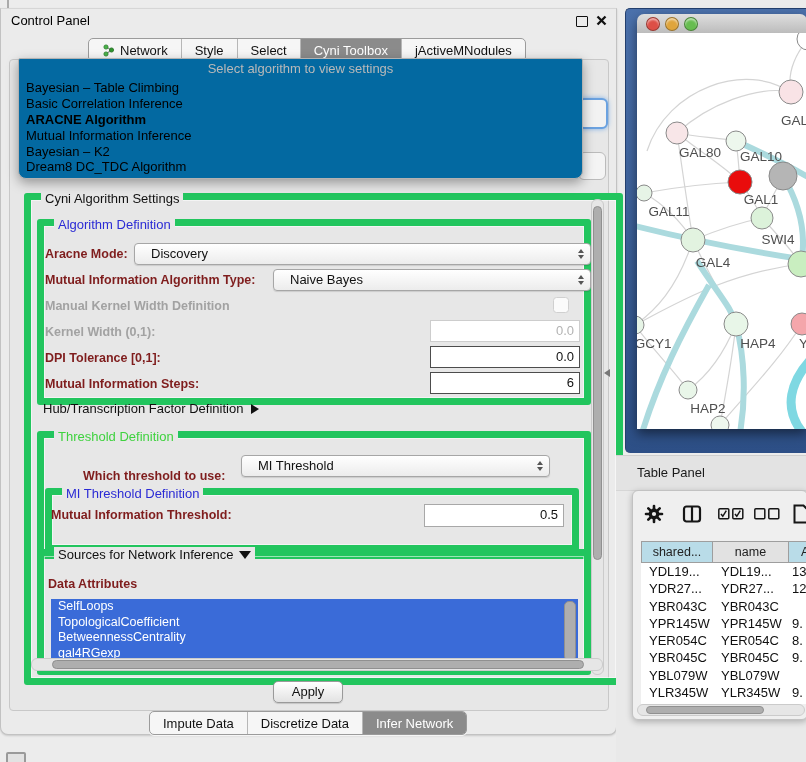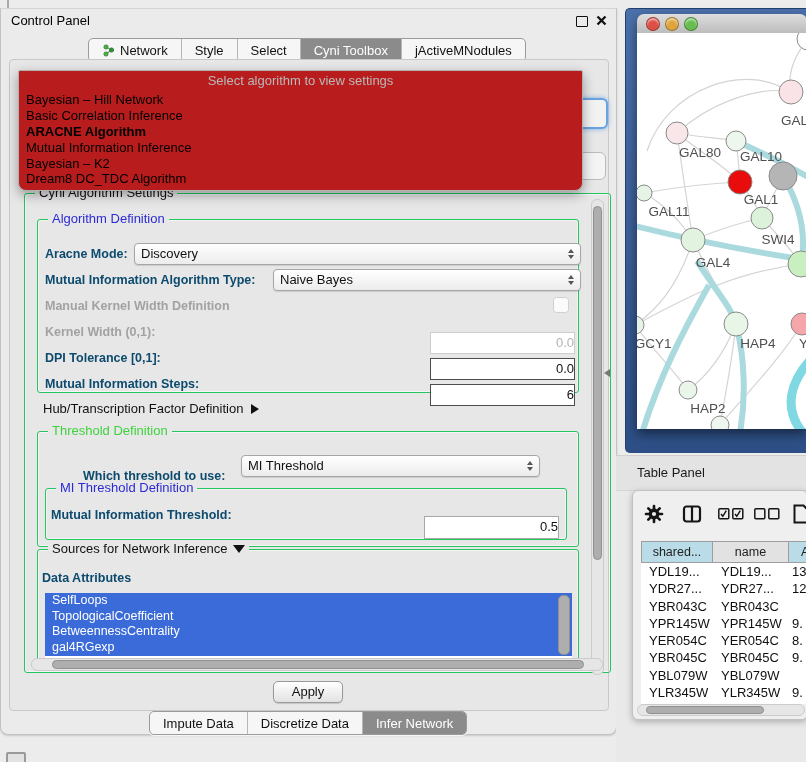--- a/index.html
+++ b/index.html
@@ -23,44 +23,44 @@
   .seg .ticon{margin-right:5px;display:inline-flex;}
   
   #content-panel{left:8px;top:50px;width:598px;height:650px;background:#e7e7e7;
     border:1px solid #c8c8c8;border-radius:4px;}
   
   .frag-combo{left:577px;top:89px;width:26px;height:27px;border:2px solid #6ba2e0;
     border-radius:6px;background:#f2f2f2;box-shadow:0 0 5px #7db0e8;}
   .frag-box{left:577px;top:143px;width:26px;height:26px;border:1px solid #bbb;
     border-radius:6px;background:#f4f4f4;}
   
-  #algo-popup{left:17px;top:49px;width:563px;height:119px;background:#b91c1c;
+  #algo-popup{left:17px;top:49px;width:563px;height:119px;background:#0369a1;
     border:1px solid #b2b2b2;border-radius:2px 2px 8px 8px;
-    box-shadow:0 4px 12px rgba(0,0,0,.35);z-index:50;margin-top:12px;}
+    box-shadow:0 4px 12px rgba(0,0,0,.35);z-index:50;}
   .popup-header{height:19px;text-align:center;color:#b9b9b9;font-size:13px;padding-top:2px;}
   .popup-item{height:15.9px;line-height:15.9px;padding-left:7px;font-size:13px;color:#000;}
   .popup-item.bold{font-weight:bold;}
   
-  .groupbox{border:1px solid #22c55e;border-radius:3px;
+  .groupbox{border:7px solid #22c55e;border-radius:3px;
     box-shadow:inset 0 0 0 1px rgba(255,255,255,.55);}
   .gtitle{position:absolute;top:-9px;left:10px;background:#e7e7e7;padding:0 4px;
     font-size:13px;white-space:nowrap;display:flex;align-items:center;gap:5px;}
   .blue{color:#2b2bd5;} .green{color:#3fd23f;}
-  .lbl{font-size:12.5px;font-weight:bold;color:#0c4a6e;white-space:nowrap;}
+  .lbl{font-size:12.5px;font-weight:bold;color:#7f1d1d;white-space:nowrap;}
   .lbl.dis{color:#a2a2a2;}
   .combo{border:1px solid #a6a6a6;border-radius:4px;background:linear-gradient(#ffffff,#ececec);
-    font-size:13px;line-height:20px;padding-left:6px;box-shadow:0 1px 1px rgba(0,0,0,.12);}
+    font-size:13px;line-height:20px;padding-left:16px;box-shadow:0 1px 1px rgba(0,0,0,.12);}
   .combo .arr{position:absolute;right:6px;top:0;bottom:0;display:flex;flex-direction:column;
     justify-content:center;gap:2px;}
   .tri-up{width:0;height:0;border-left:3.5px solid transparent;border-right:3.5px solid transparent;
     border-bottom:4.5px solid #555;}
   .tri-dn{width:0;height:0;border-left:3.5px solid transparent;border-right:3.5px solid transparent;
     border-top:4.5px solid #555;}
   .field{border:1px solid #a8a8a8;background:#fff;text-align:right;font-size:13px;
-    line-height:19px;color:#111;margin-top:12px;}
+    line-height:19px;padding-right:5px;color:#111;}
   .field.dark{border:1px solid #4c4c4c;}
   .field.dis{color:#b3b3b3;border-color:#cdcdcd;}
   .checkbox{width:14px;height:14px;border:1.5px solid #d0d0d0;border-radius:3.5px;background:#fbfbfb;}
   .tri-right{width:0;height:0;border-top:5.5px solid transparent;border-bottom:5.5px solid transparent;
     border-left:8px solid #111;}
   .tri-down-b{width:0;height:0;border-left:6px solid transparent;border-right:6px solid transparent;
     border-top:8px solid #111;}
   
   #attr-list{background:#fff;overflow:hidden;}
   .attr-item{height:15.7px;line-height:15.7px;padding-left:7px;font-size:12.5px;color:#fff;}
@@ -235,21 +235,21 @@
           <span>Discretize Data</span>
         </div>
         <div class="seg sel">
           <span>Infer Network</span>
         </div>
       </div>
 
     <div id="algo-popup" class="abs">
       <div class="popup-header">Select algorithm to view settings</div>
       <div id="popup-items">
-          <div class="popup-item">Bayesian – Hill Network</div>
+          <div class="popup-item">Bayesian – Table Climbing</div>
           <div class="popup-item">Basic Correlation Inference</div>
           <div class="popup-item bold">ARACNE Algorithm</div>
           <div class="popup-item">Mutual Information Inference</div>
           <div class="popup-item">Bayesian – K2</div>
           <div class="popup-item">Dream8 DC_TDC Algorithm</div>
         </div>
     </div>
   </div>
 
   <div id="mini-dock-icon" class="abs"></div>

